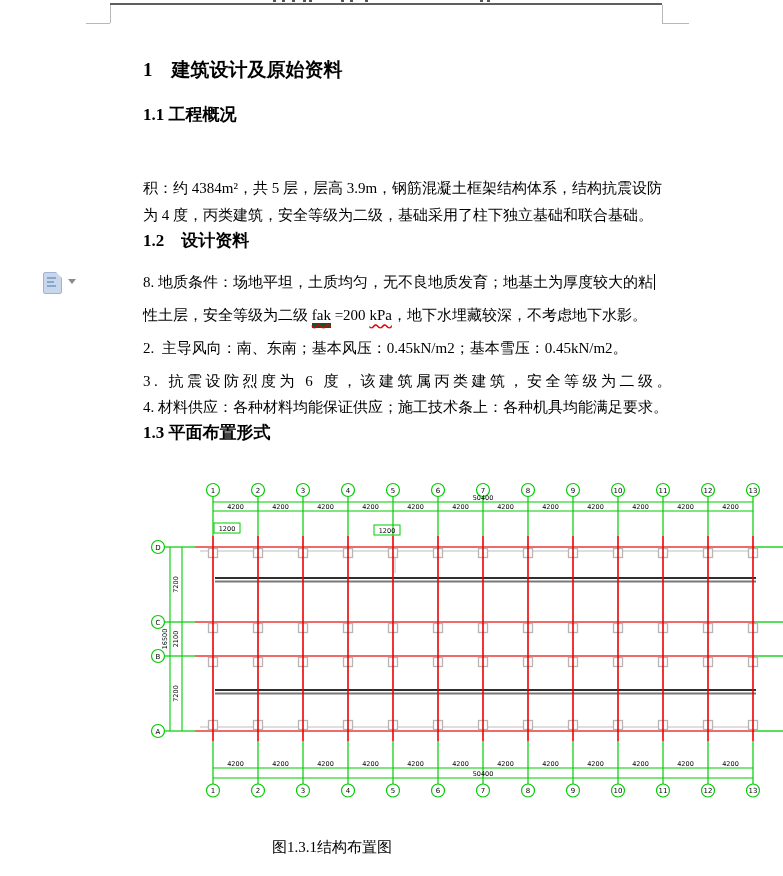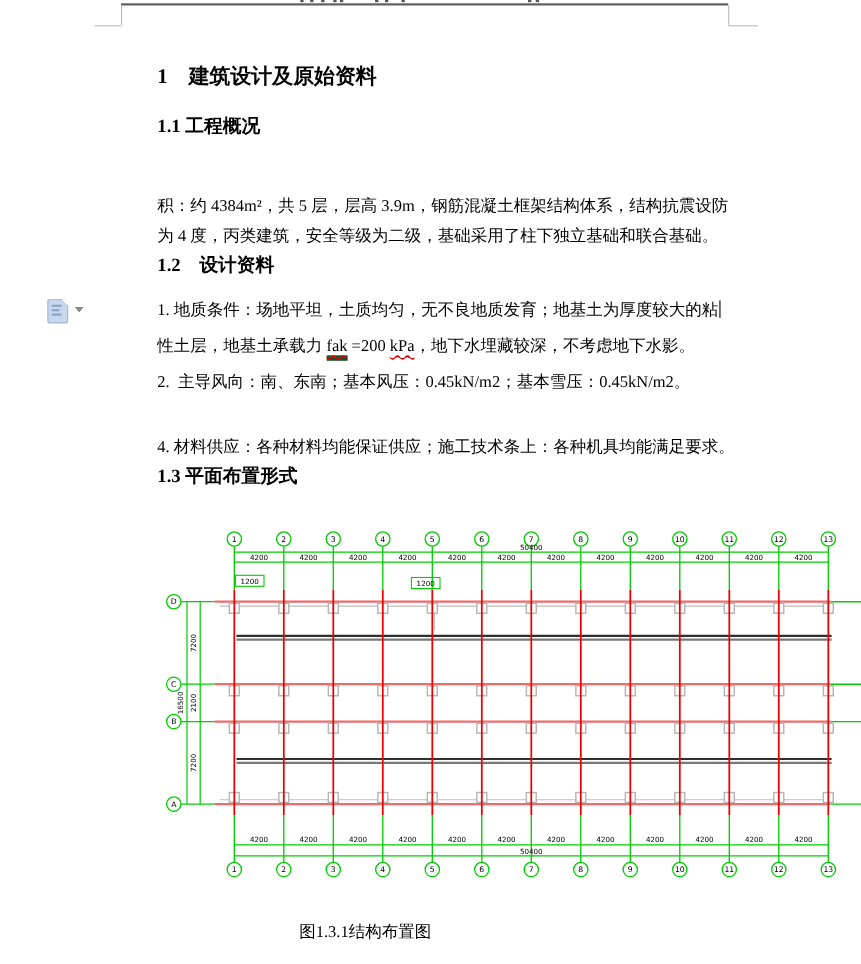--- a/index.html
+++ b/index.html
@@ -75,23 +75,24 @@
   </div>
 
   <div class="line h1" style="top:60px">1　建筑设计及原始资料</div>
   <div class="line h2" style="top:105px">1.1 工程概况</div>
 
   <div class="line" style="top:178px">积：约 4384m²，共 5 层，层高 3.9m，钢筋混凝土框架结构体系，结构抗震设防</div>
   <div class="line" style="top:205px">为 4 度，丙类建筑，安全等级为二级，基础采用了柱下独立基础和联合基础。</div>
 
   <div class="line h2" style="top:231px">1.2　设计资料</div>
 
-  <div class="line" style="top:272px"><span>1. 地质条件：场地平坦，土质均匀，无不良地质发育；地基土为厚度较大的粘</span><span class="cursor"></span></div>
-  <div class="line" style="top:305px"><span>性土层，地基土承载力 </span><span class="u spell">fak</span><span> =200 </span><span class="spell">kPa</span><span>，地下水埋藏较深，不考虑地下水影。</span></div>
+  <div class="line" style="top:272px"><span>8. 地质条件：场地平坦，土质均匀，无不良地质发育；地基土为厚度较大的粘</span><span class="cursor"></span></div>
+  <div class="line" style="top:305px"><span>性土层，安全等级为二级 </span><span class="u spell">fak</span><span> =200 </span><span class="spell">kPa</span><span>，地下水埋藏较深，不考虑地下水影。</span></div>
   <div class="line" style="top:338px">2.  主导风向：南、东南；基本风压：0.45kN/m2；基本雪压：0.45kN/m2。</div>
+  <div class="line spaced" style="top:371px">3. 抗震设防烈度为 6 度，该建筑属丙类建筑，安全等级为二级。</div>
   <div class="line" style="top:397px">4. 材料供应：各种材料均能保证供应；施工技术条上：各种机具均能满足要求。</div>
 
   <div class="line h2" style="top:423px">1.3 平面布置形式</div>
 
   <svg id="plan-svg" width="783" height="876" viewBox="0 0 783 876">
       <circle cx="213" cy="490" r="6.5" fill="none" stroke="#00cc00" stroke-width="1.2"></circle>
       <text x="213" y="492.5" font-size="7" text-anchor="middle" fill="#000000">1</text>
       <line x1="213" y1="496.5" x2="213" y2="536" stroke="#00cc00" stroke-width="1.2"></line>
       <line x1="213" y1="741" x2="213" y2="784" stroke="#00cc00" stroke-width="1.2"></line>
       <circle cx="213" cy="790.5" r="6.5" fill="none" stroke="#00cc00" stroke-width="1.2"></circle>

